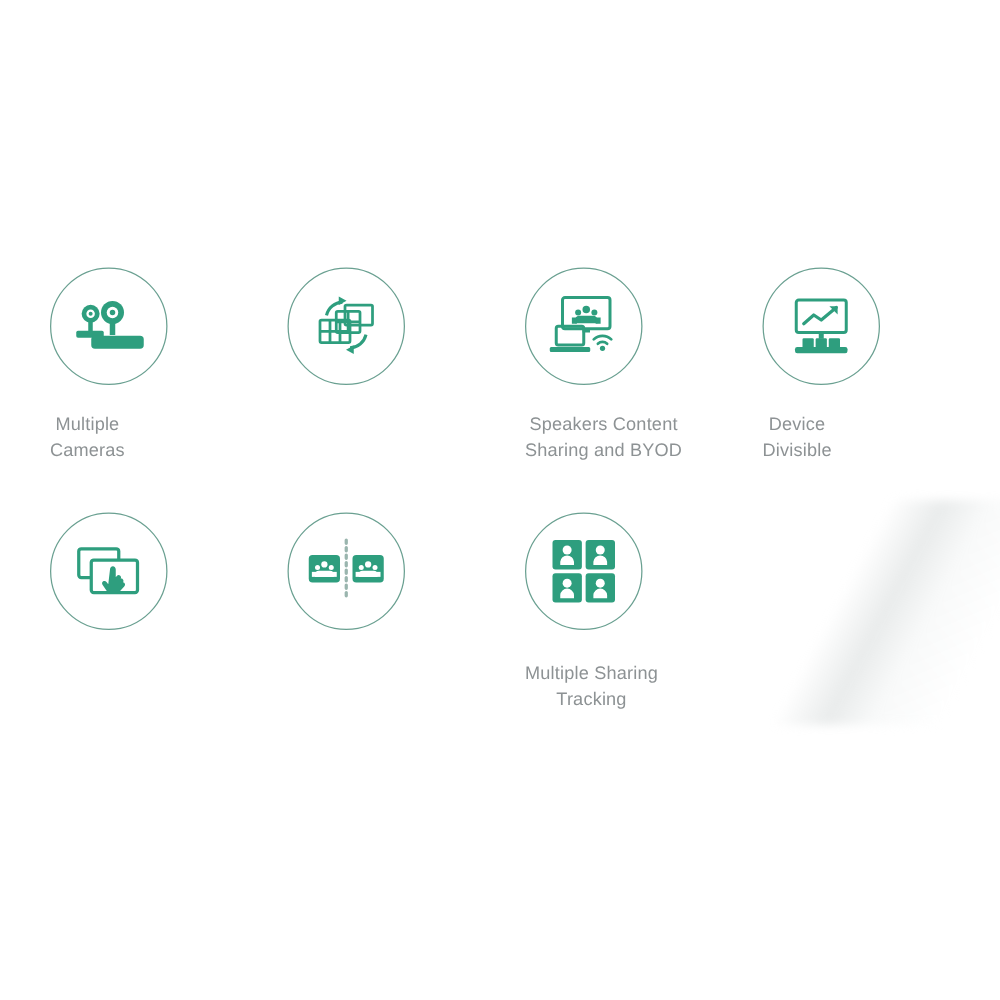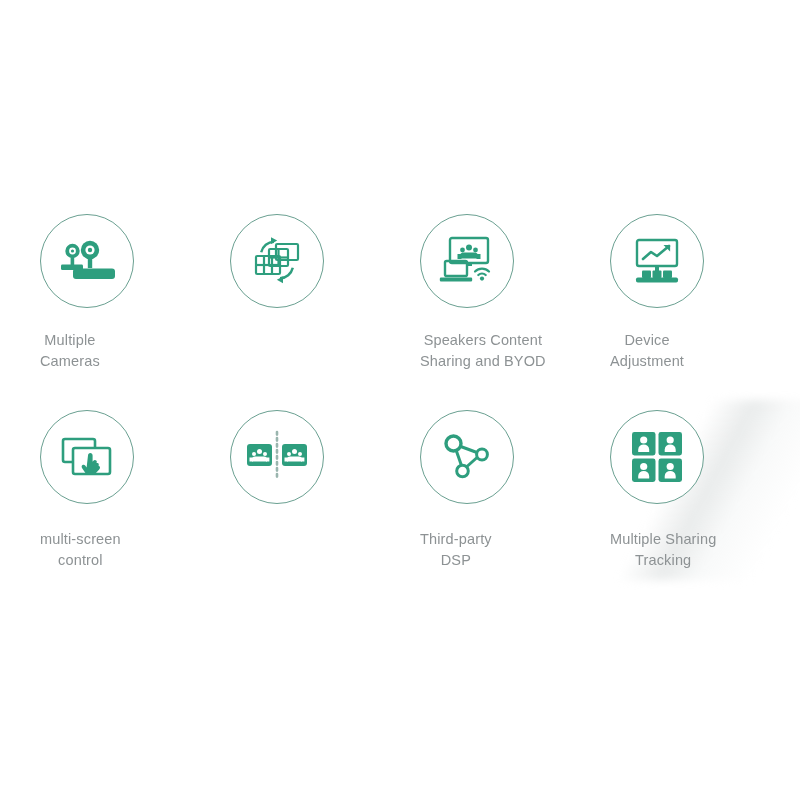--- a/index.html
+++ b/index.html
@@ -199,40 +199,38 @@
 
             <rect x="13" y="33.5" width="9" height="7.5" rx="1"></rect>
             <rect x="23.5" y="33.5" width="9" height="7.5" rx="1"></rect>
             <rect x="34" y="33.5" width="9" height="7.5" rx="1"></rect>
             <rect x="7" y="40.5" width="42" height="5" rx="1.8"></rect>
           </g>
         </svg>
       </span>
     </div>
     <div class="feature-label">Device
-Adjustment</div>
+Divisible</div>
   </div>
 
   <div class="feature-item row-2">
     <div class="icon-circle">
       <span>
         <svg width="56" height="44" viewBox="0 0 56 44">
           <g fill="none" stroke="#2e9e7e" stroke-width="2.6">
             <rect x="4" y="4" width="32" height="23" rx="2"></rect>
             <rect x="14" y="13" width="37" height="26" rx="2" fill="#ffffff"></rect>
           </g>
 
           <g fill="#2e9e7e">
             <path d="M29 20.5 c0 -1.5 1 -2.6 2.3 -2.6 c1.3 0 2.3 1.1 2.3 2.6 l0 6.2 l0.8 -0.9 c0.8 -0.9 2 -1 2.8 -0.2 c0.8 0.8 0.8 1.6 0.3 2.4 c0 0 0.9 -0.4 1.7 0.3 c0.8 0.7 0.7 1.8 0.2 2.5 c0 0 0.9 0 1.4 0.9 c0.5 0.9 0.1 1.9 -0.6 2.7 l-3.5 3.8 c-1 1.1 -2.3 1.6 -3.7 1.6 l-3.1 0 c-1.4 0 -2.7 -0.7 -3.5 -1.9 l-3.4 -5 c-0.6 -1 -0.4 -2.2 0.5 -2.8 c0.9 -0.6 2 -0.4 2.7 0.5 l1.4 1.8 z"></path>
           </g>
         </svg>
       </span>
     </div>
-    <div class="feature-label">multi-screen
-control</div>
   </div>
 
   <div class="feature-item row-2">
     <div class="icon-circle">
       <span>
         <svg width="62" height="54" viewBox="0 0 62 54">
 
           <rect x="1" y="14" width="25" height="22" rx="3" fill="#2e9e7e"></rect>
           <g fill="#ffffff">
             <circle cx="13.5" cy="21.5" r="2.5"></circle>
@@ -252,42 +250,20 @@
             <rect x="38.5" y="27.5" width="3.4" height="4"></rect>
             <rect x="55" y="27.5" width="3.4" height="4"></rect>
           </g>
 
           <line x1="31" y1="2" x2="31" y2="50" stroke="#9ab5ae" stroke-width="2.6" stroke-dasharray="2.6 3.4" stroke-linecap="round"></line>
         </svg>
       </span>
     </div>
   </div>
 
-  <div class="feature-item row-2">
-    <div class="icon-circle">
-      <span>
-        <svg width="52" height="50" viewBox="0 0 52 50">
-          <g stroke="#2e9e7e" stroke-width="3" fill="none">
-            <line x1="13" y1="12" x2="40" y2="22"></line>
-            <line x1="40" y1="22" x2="22" y2="38"></line>
-            <line x1="22" y1="38" x2="13" y2="12"></line>
-          </g>
-          <g fill="#ffffff" stroke="#2e9e7e" stroke-width="3.4">
-            <circle cx="12.5" cy="11.5" r="7.5"></circle>
-          </g>
-          <g fill="#ffffff" stroke="#2e9e7e" stroke-width="3">
-            <circle cx="41" cy="22.5" r="5.4"></circle>
-            <circle cx="21.5" cy="39" r="5.8"></circle>
-          </g>
-        </svg>
-      </span>
-    </div>
-    <div class="feature-label">Third-party
-DSP</div>
-  </div>
 
   <div class="feature-item row-2">
     <div class="icon-circle">
       <span>
         <svg width="54" height="54" viewBox="0 0 54 54">
           <g fill="#2e9e7e">
             <rect x="2" y="2" width="23.5" height="23.5" rx="2.4"></rect>
             <rect x="28.5" y="2" width="23.5" height="23.5" rx="2.4"></rect>
             <rect x="2" y="28.5" width="23.5" height="23.5" rx="2.4"></rect>
             <rect x="28.5" y="28.5" width="23.5" height="23.5" rx="2.4"></rect>

